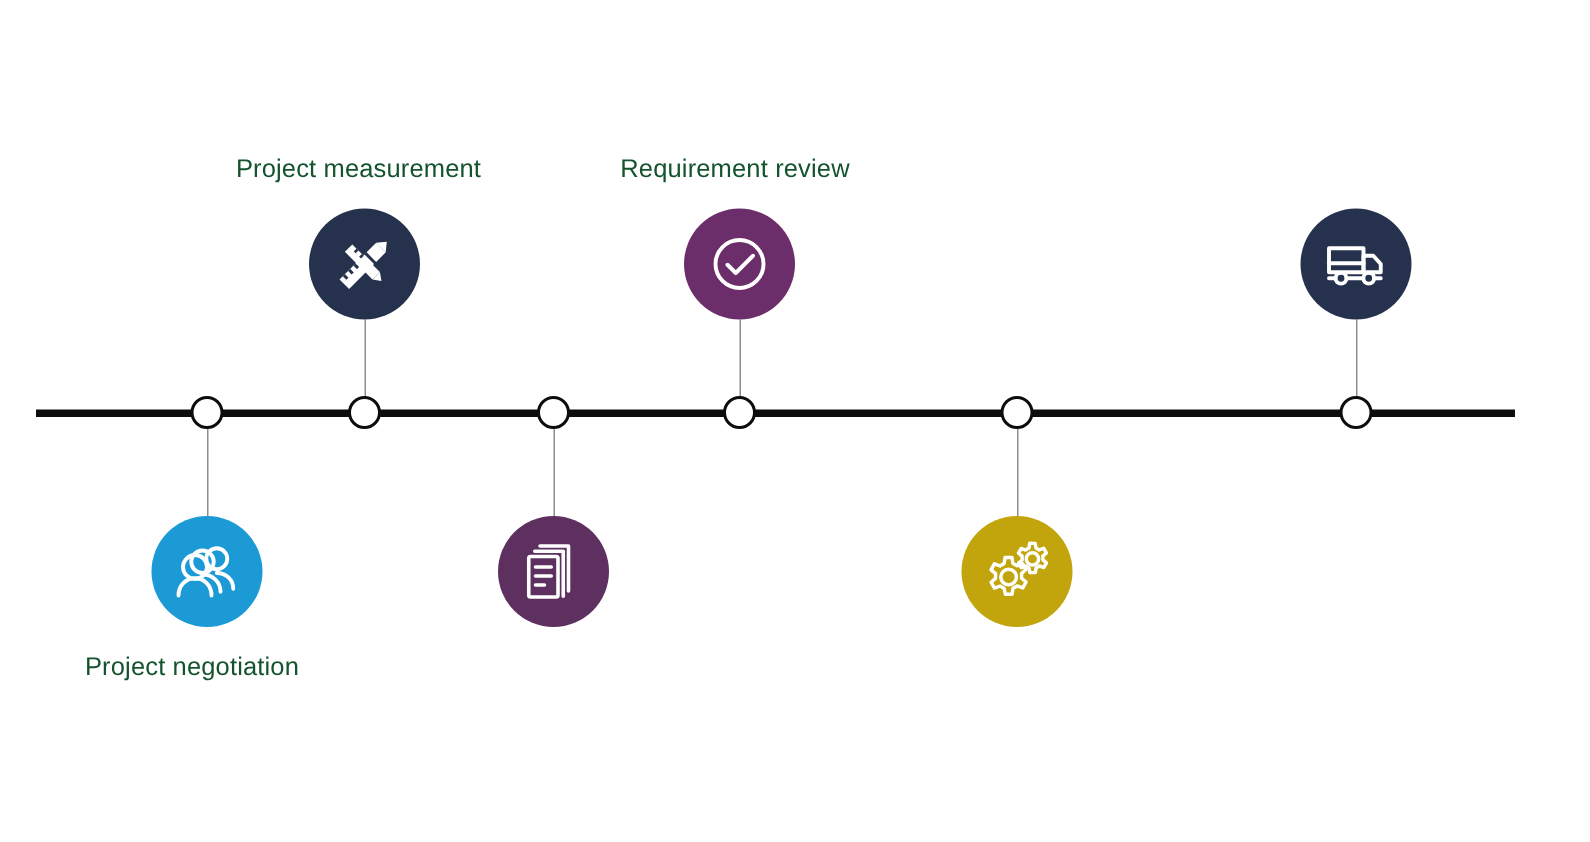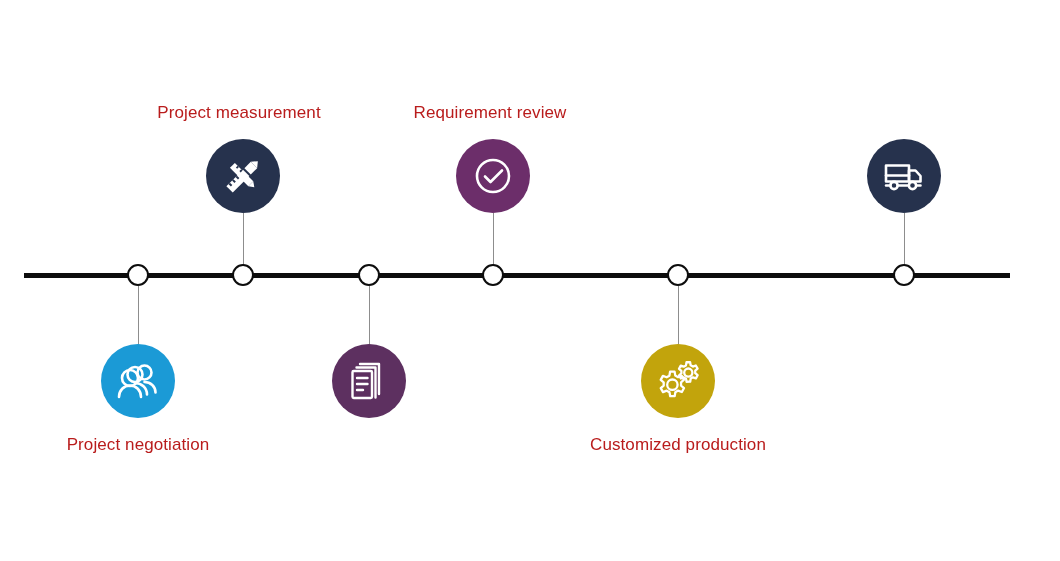--- a/index.html
+++ b/index.html
@@ -62,21 +62,21 @@
   }
   .icon-bubble svg {
     display: block;
   }
 
   
   .step-label {
     position: absolute;
     font-size: 17px;
     line-height: 21px;
-    color: #b91c1c;
+    color: #14532d;
     white-space: nowrap;
     text-align: center;
     transform: translateX(-50%);
     letter-spacing: 0.1px;
   }
 </style>
 </head>
 <body>
 
 <div id="stage">
@@ -90,21 +90,21 @@
       <svg width="46" height="40" viewBox="0 0 46 40" fill="none" stroke="#ffffff" stroke-width="2.6" stroke-linecap="round" stroke-linejoin="round">
         <circle cx="29.5" cy="11.5" r="7"></circle>
         <path d="M40.5 31.5c0-6.2-4.9-10.5-11-10.5"></path>
         <circle cx="20" cy="13.5" r="7.5"></circle>
         <path d="M32 33.5c0-6.6-5.4-11.5-12-11.5"></path>
         <circle cx="15" cy="17" r="8"></circle>
         <path d="M4 36c0-6.6 4.9-11.5 11-11.5S26 29.4 26 36"></path>
       </svg>
     </span>
   </div>
-  <div class="step-label" style="left:138px; top:434px;">Project negotiation</div>
+  <div class="step-label" style="left:128px; top:434px;">Project negotiation</div>
 
   <div class="connector" style="left:243px; top:213px; height:53px;"></div>
   <div class="axis-node" style="left:232px; top:264px;"></div>
   <div class="icon-bubble" style="left:206px; top:139px; background:#26324d;">
     <span>
       <svg width="44" height="44" viewBox="0 0 44 44" fill="#ffffff">
         <g transform="rotate(-45 22 22)">
 
           <path d="M3 17.5h23.5v9H3z"></path>
           <rect x="6" y="17.5" width="2" height="3.4" fill="#26324d"></rect>
@@ -159,21 +159,20 @@
       <svg width="46" height="44" viewBox="0 0 46 44" fill="none" stroke="#ffffff" stroke-width="2.3" stroke-linejoin="round" stroke-linecap="round">
 
         <path d="M31.5 3.2l3.6.05.55 3.1 2.2 1.25 2.95-1.1 1.8 3.1-2.35 2.05.0 2.55 2.4 2-1.75 3.15-3-1.05-2.2 1.3-.5 3.1-3.6.05-.6-3.1-2.2-1.25-2.95 1.1-1.8-3.1 2.35-2.05v-2.55l-2.4-2 1.75-3.15 3 1.05 2.2-1.3z"></path>
         <circle cx="33.3" cy="13.6" r="4.1"></circle>
 
         <path d="M15.1 12.6l4.5.06.7 3.95 2.75 1.6 3.7-1.4 2.25 3.9-2.95 2.6v3.2l3 2.5-2.2 3.95-3.75-1.35-2.75 1.6-.65 3.9-4.5.06-.75-3.9-2.75-1.6-3.7 1.4-2.25-3.9 2.95-2.6v-3.2l-3-2.5 2.2-3.95 3.75 1.35 2.75-1.6z"></path>
         <circle cx="17.4" cy="25.7" r="5.2"></circle>
       </svg>
     </span>
   </div>
-  <div class="step-label" style="left:678px; top:434px;">Customized production</div>
 
   <div class="connector" style="left:904px; top:213px; height:53px;"></div>
   <div class="axis-node" style="left:893px; top:264px;"></div>
   <div class="icon-bubble" style="left:867px; top:139px; background:#26324d;">
     <span>
       <svg width="44" height="38" viewBox="0 0 44 38" fill="none" stroke="#ffffff" stroke-width="2.6" stroke-linejoin="round" stroke-linecap="round">
         <path d="M4 8.5h23v16H4z"></path>
         <path d="M27 13.5h6.5l5 5.5v5.5H27z"></path>
         <path d="M4 18.5h23"></path>
         <circle cx="12" cy="28.5" r="3.6"></circle>

